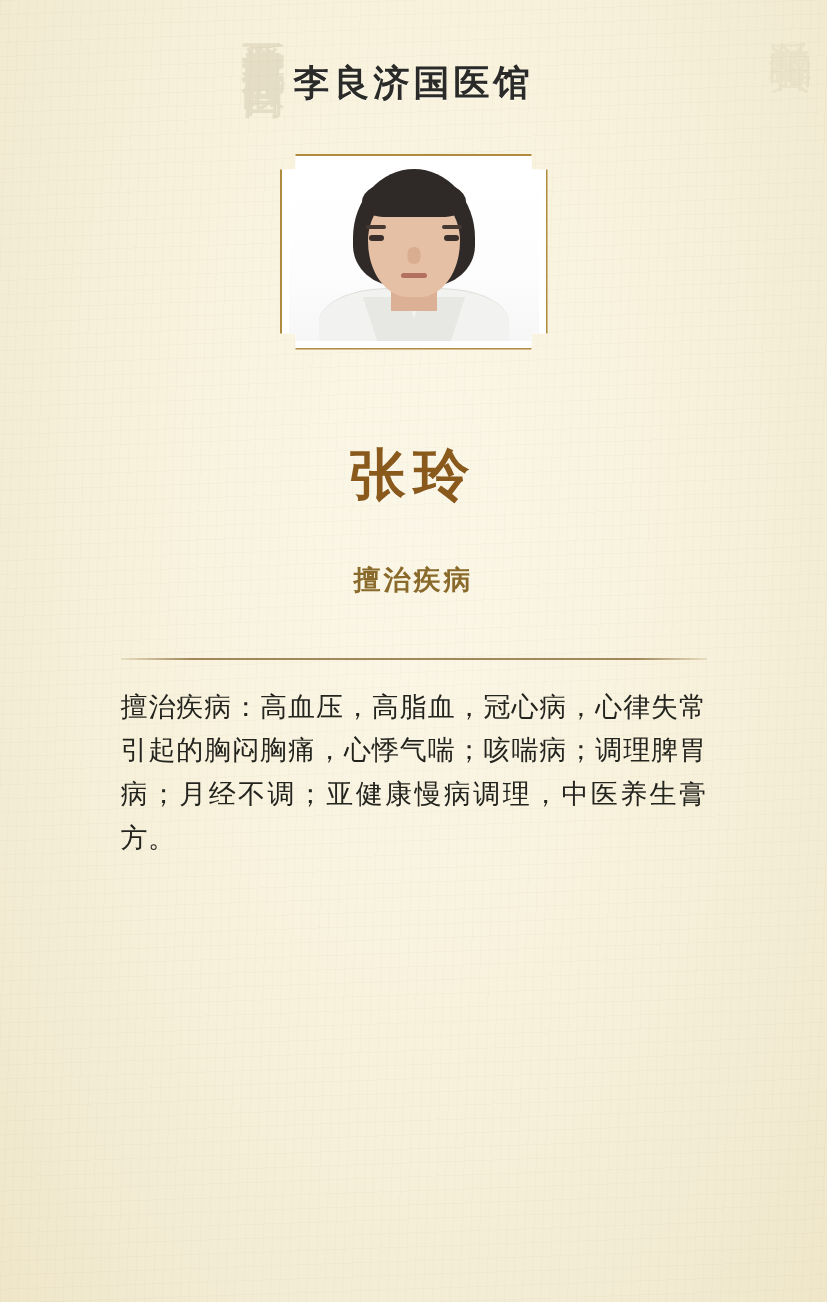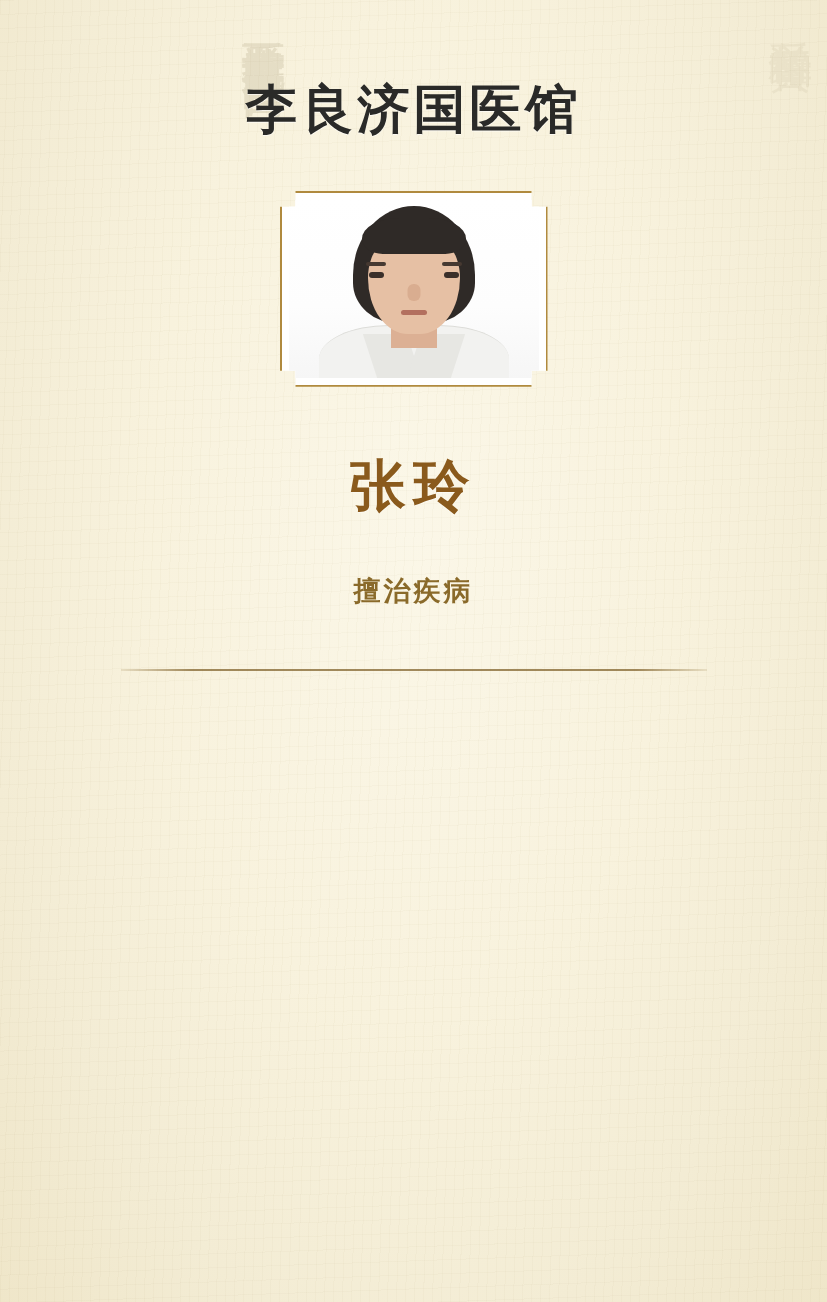--- a/index.html
+++ b/index.html
@@ -67,26 +67,26 @@
     z-index: 3;
     width: 100%;
     height: 100%;
     box-sizing: border-box;
     display: flex;
     flex-direction: column;
     align-items: center;
   }
 
   .title-block {
-    margin-top: 76px;
+    margin-top: 60px;
     text-align: center;
     color: #2a2a28;
     font-family: "Liberation Serif", serif;
     font-weight: bold;
-    font-size: 52px;
+    font-size: 36px;
     line-height: 1.32;
     letter-spacing: 4px;
     text-shadow: 0 1px 0 rgba(255,255,255,0.6);
   }
   .title-line { display: block; }
 
   .portrait-frame {
     margin-top: 46px;
     width: 268px;
     height: 196px;
@@ -219,21 +219,21 @@
     left: 50%;
     margin-left: -44px;
     transform: skewX(18deg);
   }
   .photo .collar-r {
     left: 50%;
     transform: skewX(-18deg);
   }
 
   .doctor-name {
-    margin-top: 62px;
+    margin-top: 88px;
     font-family: "Liberation Serif", serif;
     font-weight: bold;
     font-size: 56px;
     letter-spacing: 8px;
     color: #8a5a1c;
     text-shadow: 0 1px 1px rgba(255,255,255,0.55);
   }
 
   .doctor-title {
     margin-top: 48px;
@@ -300,16 +300,17 @@
       </div>
     </div>
 
     <div class="doctor-name">张玲</div>
 
     <div class="doctor-title">擅治疾病</div>
 
     <div class="divider"></div>
 
     <div class="body-text">
+      <p>擅治疾病：高血压，高脂血，冠心病，心律失常引起的胸闷胸痛，心悸气喘；咳喘病；调理脾胃病；月经不调；亚健康慢病调理，中医养生膏方。</p>
     </div>
 
   </div>
 </div>
 
 </body></html>

